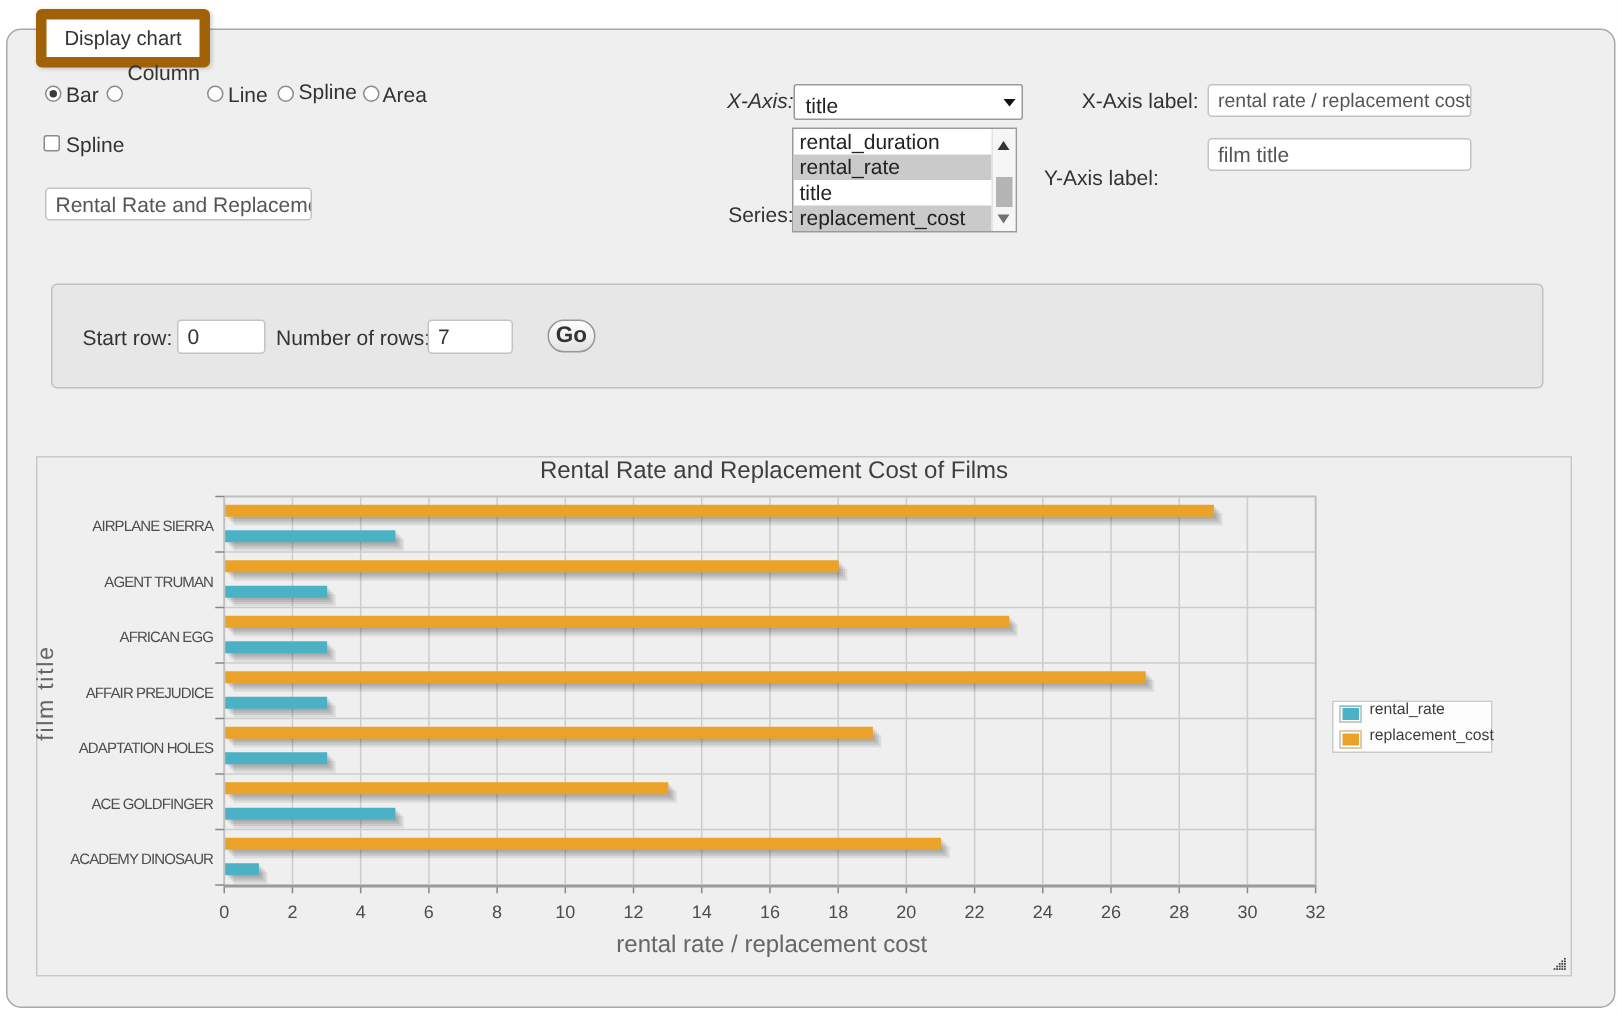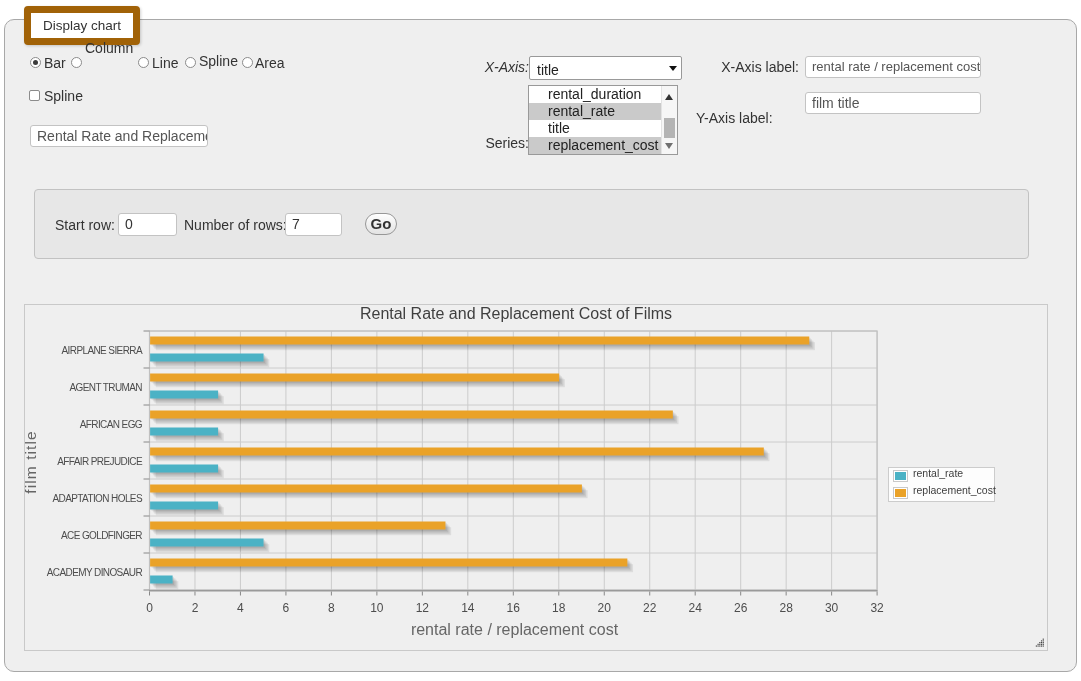--- a/index.html
+++ b/index.html
@@ -10,21 +10,21 @@
   #legendbox{left:24px;top:6px;width:102px;height:25px;background:#fff;border:7px solid #a16207;border-radius:4px;box-shadow:1px 1px 3px rgba(0,0,0,0.18);font-size:13.5px;font-weight:normal;color:#333;text-align:center;line-height:26px;}
   .lbl{font-size:14px;color:#333;white-space:nowrap;}
   .radio{width:11px;height:11px;border:1px solid #8b8b8b;border-radius:50%;background:#fff;box-sizing:border-box;}
   .radio.on::after{content:"";position:absolute;left:2px;top:2px;width:5px;height:5px;border-radius:50%;background:#3b3b3b;}
   .checkbox{width:11px;height:11px;border:1px solid #8b8b8b;background:#fff;box-sizing:border-box;border-radius:2px;}
   .tinput{box-sizing:border-box;background:#fff;border:1px solid #c3c3c3;border-radius:3px;font-size:14px;color:#555;padding:0 0 0 6px;white-space:nowrap;overflow:hidden;}
   #selectbox{left:529px;top:56px;width:153px;height:24px;box-sizing:border-box;border:1px solid #999;border-radius:2px;background:#fff;}
   #selectbox .txt{position:absolute;left:7px;top:5px;font-size:14px;color:#222;}
   #selectbox .arr{position:absolute;right:4px;top:9px;width:0;height:0;border-left:4px solid transparent;border-right:4px solid transparent;border-top:5.5px solid #111;}
   #listbox{left:528px;top:85px;width:150px;height:70px;box-sizing:border-box;border:1px solid #999;background:#fff;overflow:hidden;}
-  .litem{position:absolute;left:0;width:133px;height:17px;font-size:14px;color:#222;padding-left:19px;box-sizing:border-box;line-height:17px;white-space:nowrap;overflow:hidden;}
+  .litem{position:absolute;left:0;width:133px;height:17px;font-size:14px;color:#222;padding-left:4px;box-sizing:border-box;line-height:17px;white-space:nowrap;overflow:hidden;}
   .litem.sel{background:#cacaca;}
   #sbar{position:absolute;right:0;top:0;width:15px;height:68px;background:#f6f6f6;border-left:1px solid #e3e3e3;}
   #sbar .thumb{position:absolute;left:2px;top:32px;width:11px;height:20px;background:#b4b4b4;}
   #sbar .up{position:absolute;left:3px;top:8px;width:0;height:0;border-left:4.5px solid transparent;border-right:4.5px solid transparent;border-bottom:6px solid #333;}
   #sbar .dn{position:absolute;left:3px;bottom:5px;width:0;height:0;border-left:4.5px solid transparent;border-right:4.5px solid transparent;border-top:6px solid #707070;}
   #panel{left:34px;top:189px;width:995px;height:70px;box-sizing:border-box;border:1px solid #c2c2c2;border-radius:4px;background:#e7e7e7;}
   #gobtn{left:365px;top:213px;width:32px;height:22px;box-sizing:border-box;border:1px solid #979797;border-radius:11px;background:linear-gradient(#fefefe,#e3e3e3);font-size:15px;font-weight:bold;color:#333;text-align:center;line-height:20px;}
   #chartbox{left:24px;top:304px;width:1024px;height:347px;box-sizing:border-box;border:1px solid #c9c9c9;background:#efefef;}
   #hlegend{left:888px;top:467px;width:107px;height:35px;box-sizing:border-box;border:1px solid #ccc;background:#fdfdfd;}
   .sw{position:absolute;left:4px;width:15px;height:12px;box-sizing:border-box;border:1px solid #c9c9c9;box-shadow:inset 0 0 0 1px #fff;}

